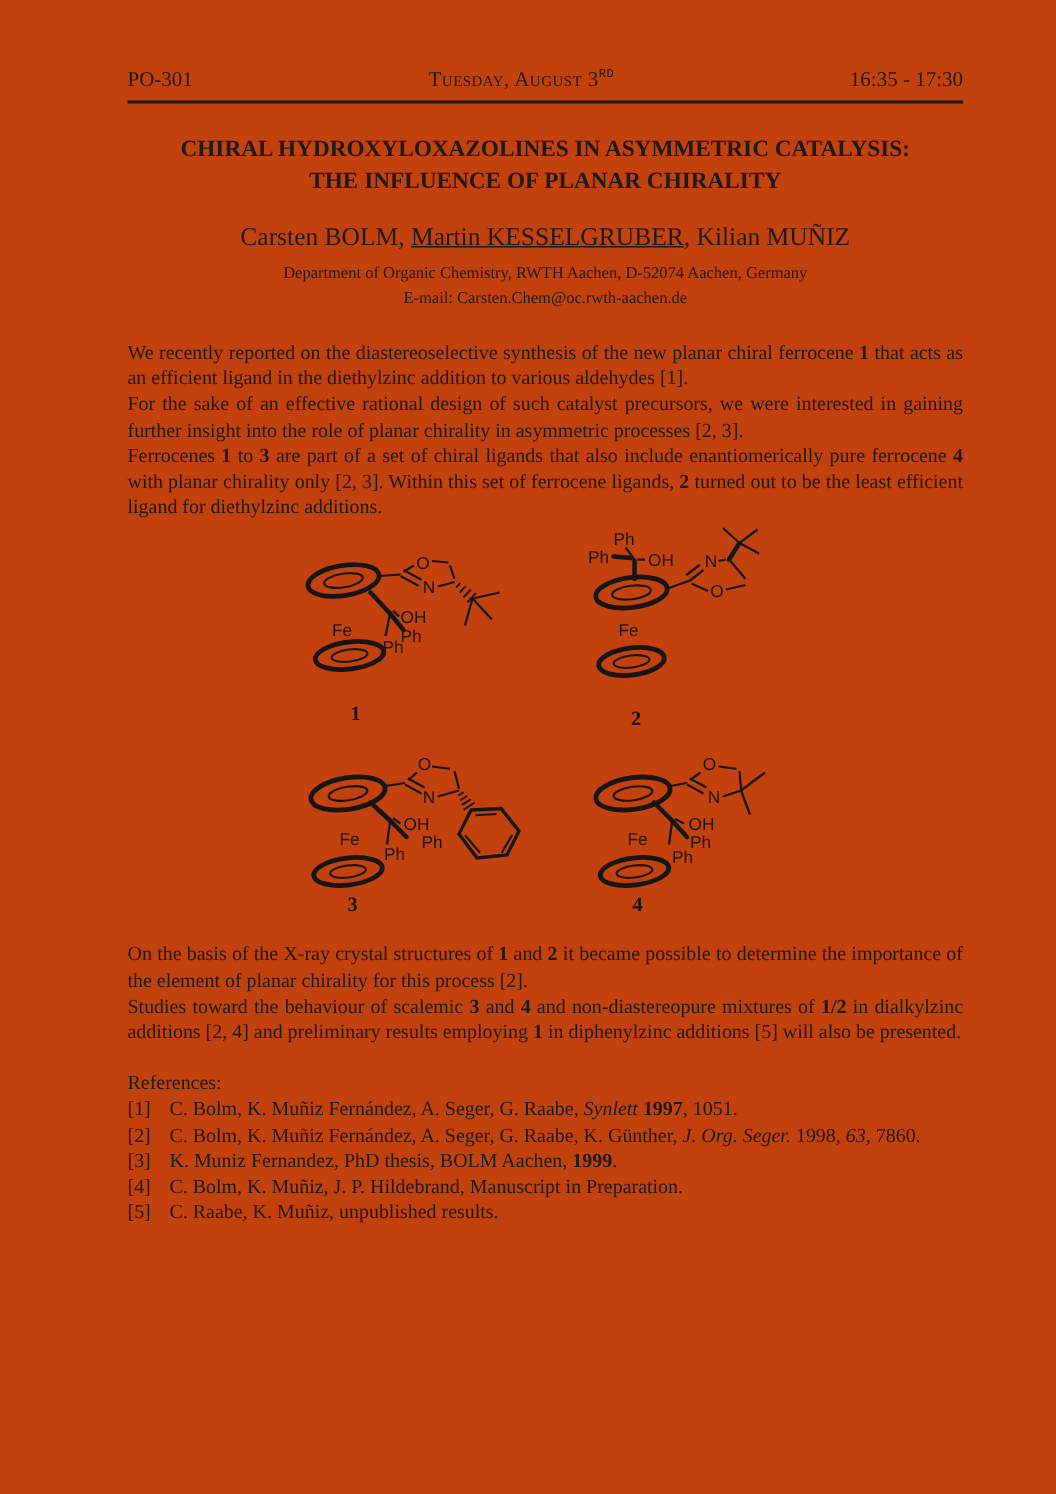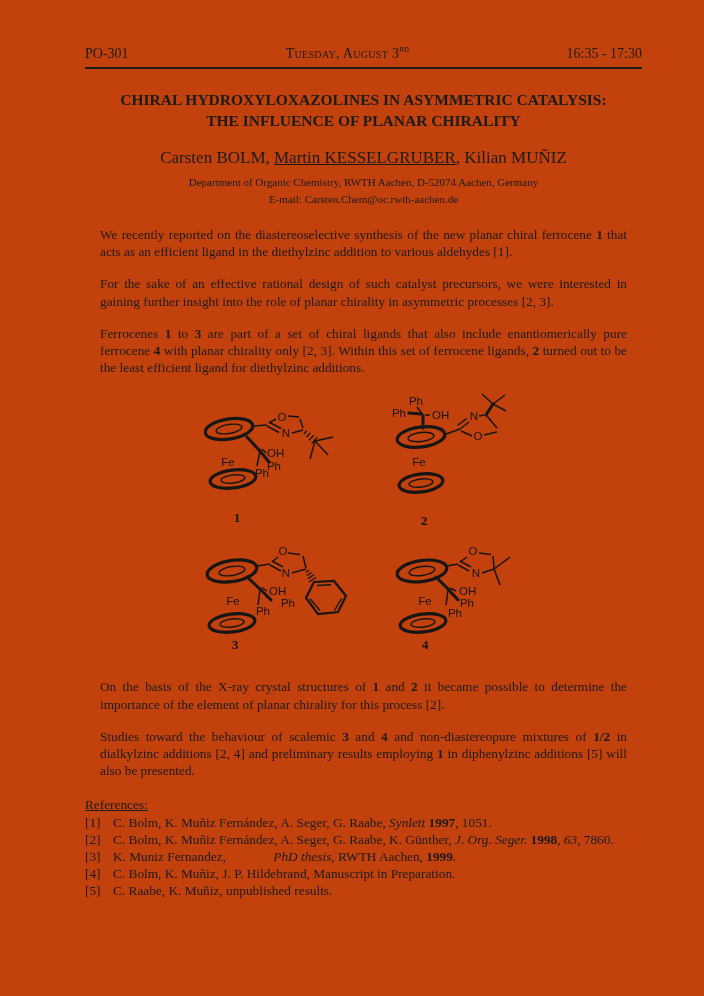--- a/index.html
+++ b/index.html
@@ -12,38 +12,38 @@
   .hdr .session{font-variant:small-caps;letter-spacing:.3px;}
   .hdr sup{font-size:8px;line-height:0;font-family:Liberation Mono, monospace;}
   
   .title{margin-top:21px;text-align:center;font-weight:bold;font-size:15.5px;line-height:20.5px;font-family:Liberation Serif, serif;}
   .authors{margin-top:17px;text-align:center;font-size:17px;}
   .affil,.email{text-align:center;font-size:11px;line-height:16.5px;}
   .affil{margin-top:6px;}
   
   .abstract,.body2,.refs{font-size:13.3px;line-height:17.2px;}
   .abstract{margin-top:19px;text-align:justify;}
-  .abstract p,.body2 p{margin:15px;text-align:justify;}
+  .abstract p,.body2 p{margin:0;text-align:justify;}
   .body2{margin-top:6px;}
   
   .figure{position:relative;height:272px;margin-top:3px;}
   .struct{position:absolute;}
   svg line,svg polyline{stroke:#161616;fill:none;}
   .bond line{stroke-width:1.5px;}
   .bold line{stroke-width:3px;stroke-linecap:round;}
   .hash line{stroke-width:1.3px;}
   .ring ellipse{fill:none;stroke:#161616;stroke-width:3.2px;}
   .iring ellipse{fill:none;stroke:#161616;stroke-width:1.4px;}
   .hex polygon{fill:none;stroke:#161616;stroke-width:2.2px;}
   .hexin line{stroke-width:1.4px;}
   svg text{font-family:"Liberation Sans",sans-serif;font-size:11.5px;fill:#161616;}
   svg text.num{font-family:"Liberation Serif",serif;font-size:13.5px;font-weight:bold;}
   
   .refs{margin-top:17px;}
-  .refhead{margin:0;text-decoration:underline;}
+  .refhead{margin:0;}
   .ref{display:flex;}
   .ref .mk{flex:0 0 28px;width:28px;}
   .ref .tx{flex:1;text-align:justify;}
 </style>
 </head>
 <body>
 
 <div class="page">
 
   <div class="hdr">
@@ -254,25 +254,25 @@
   </div>
 
   <div class="refs">
     <p class="refhead">References:</p>
     <div class="ref">
       <span class="mk">[1]</span>
       <span class="tx"><span>C. Bolm, K. Muñiz Fernández, A. Seger, G. Raabe, </span><span style="font-style: italic;">Synlett</span><span> </span><span style="font-weight: bold; font-family: Liberation Serif, serif;">1997</span><span>, 1051.</span></span>
     </div>
     <div class="ref">
       <span class="mk">[2]</span>
-      <span class="tx"><span>C. Bolm, K. Muñiz Fernández, A. Seger, G. Raabe, K. Günther, </span><span style="font-style: italic;">J. Org. Seger.</span><span> </span><span style="font-weight: bold;">1998</span><span>, </span><span style="font-style: italic;">63</span><span>, 7860.</span></span>
+      <span class="tx"><span>C. Bolm, K. Muñiz Fernández, A. Seger, G. Raabe, K. Günther, </span><span style="font-style: italic;">J. Org. Seger.</span><span> </span><span style="font-weight: normal;">1998</span><span>, </span><span style="font-style: italic;">63</span><span>, 7860.</span></span>
     </div>
     <div class="ref">
       <span class="mk">[3]</span>
-      <span class="tx"><span>K. Muniz Fernandez, </span><span style="font-style: italic; margin-left: 44px;">PhD thesis</span><span>, RWTH Aachen, </span><span style="font-weight: bold;">1999</span><span>.</span></span>
+      <span class="tx"><span>K. Muniz Fernandez, </span><span style="">PhD thesis</span><span>, BOLM Aachen, </span><span style="font-weight: bold;">1999</span><span>.</span></span>
     </div>
     <div class="ref">
       <span class="mk">[4]</span>
       <span class="tx"><span>C. Bolm, K. Muñiz, J. P. Hildebrand, Manuscript in Preparation.</span></span>
     </div>
     <div class="ref">
       <span class="mk">[5]</span>
       <span class="tx"><span>C. Raabe, K. Muñiz, unpublished results.</span></span>
     </div>
   </div>

